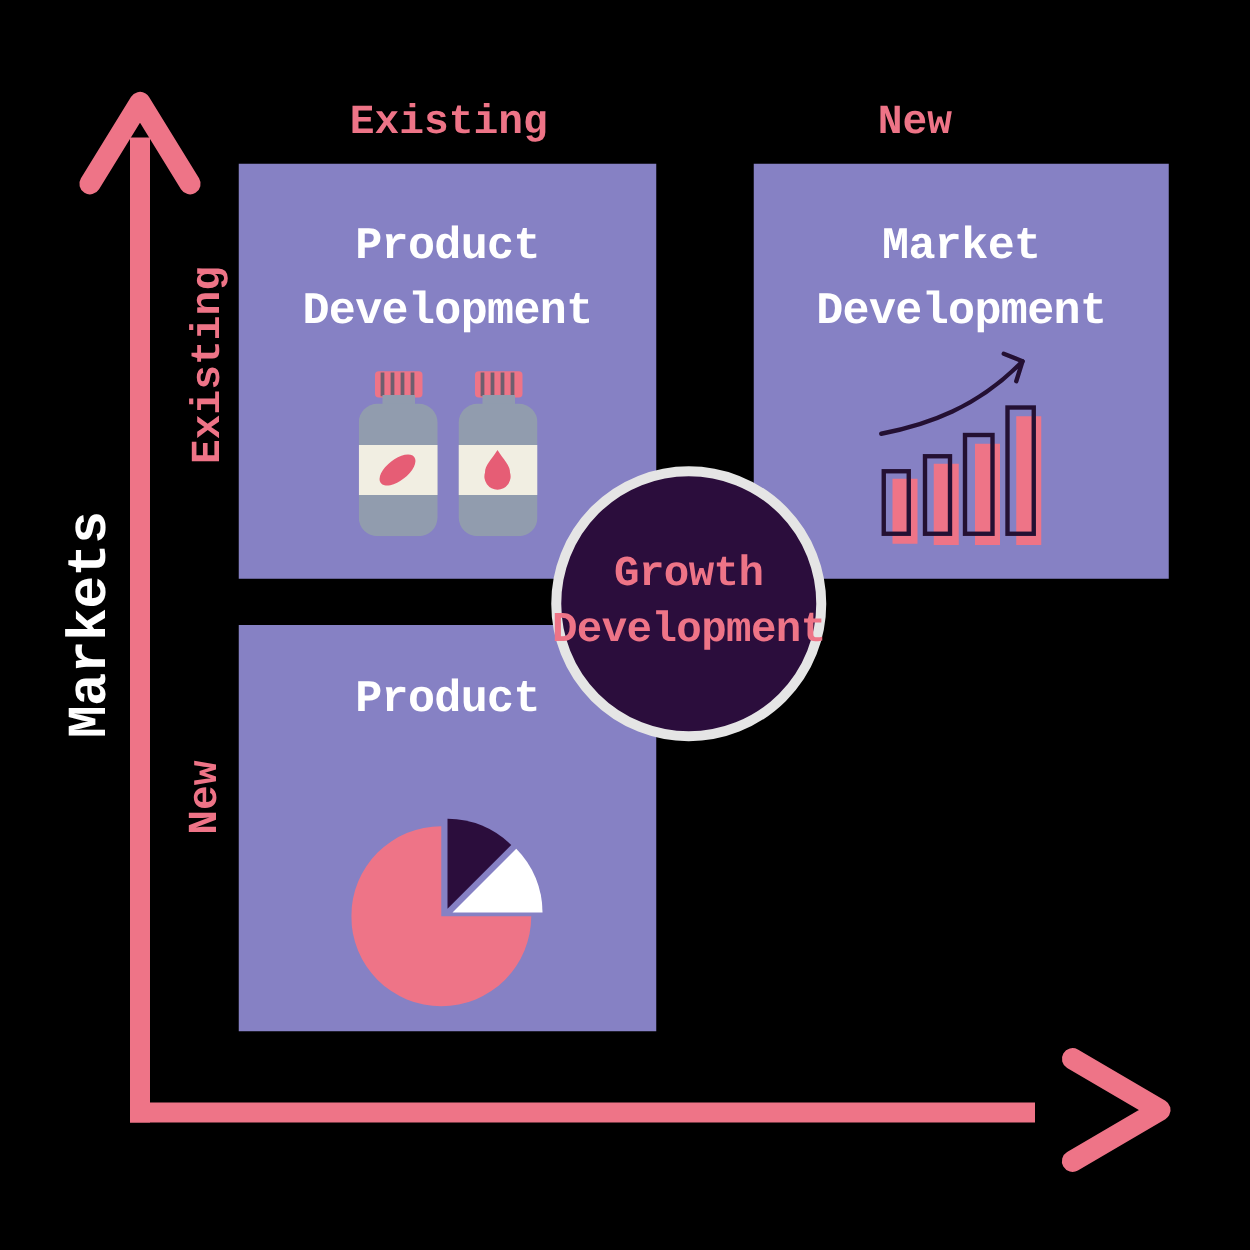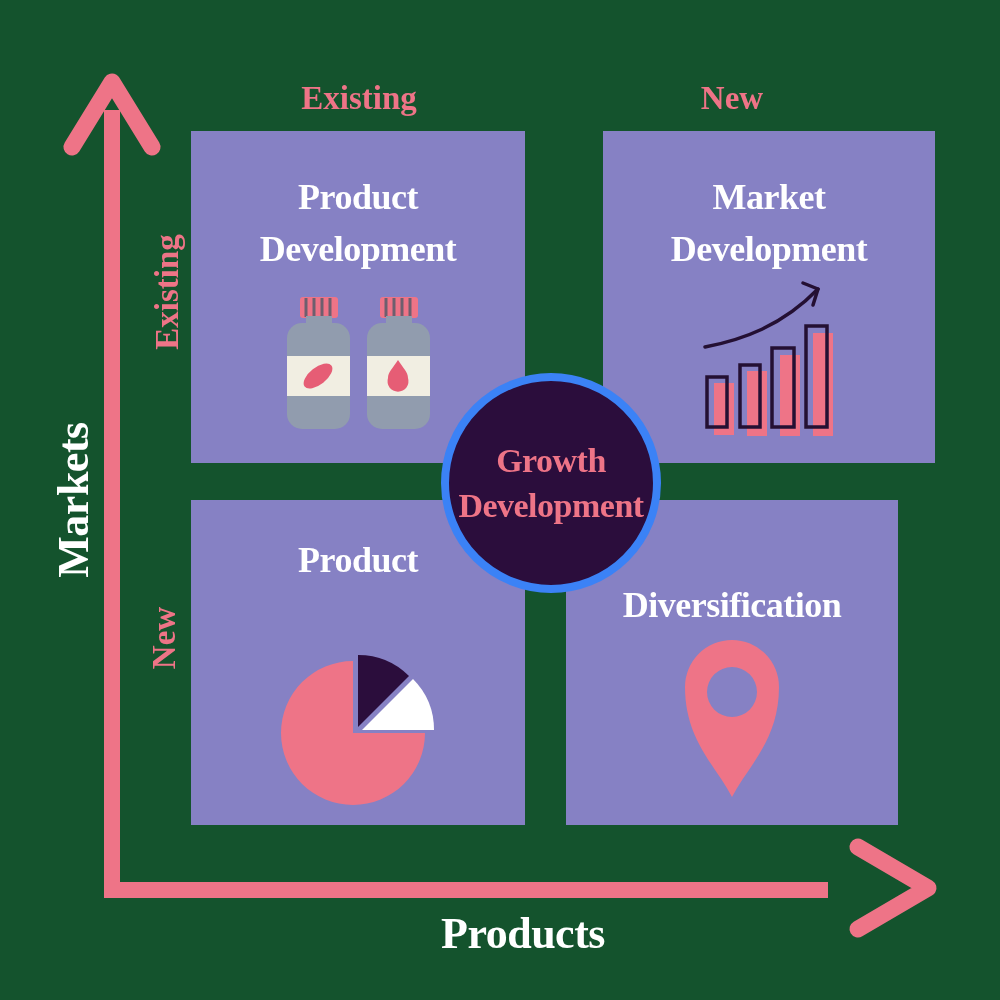--- a/index.html
+++ b/index.html
@@ -1,19 +1,19 @@
 <!DOCTYPE html>
 <html><head>
 <meta charset="utf-8">
 <style>
   html,body{margin:0;padding:0;background:#2b0d3c;}
   .canvas{
     position:relative;width:1000px;height:1000px;overflow:hidden;
-    background:#14532d;
-    font-family:Liberation Serif, serif;
+    background:#000000;
+    font-family:Liberation Mono, monospace;
     -webkit-font-smoothing:antialiased;
   }
   .abs{position:absolute;}
   svg{display:block;}
   .quadrant{
     position:absolute;background:#8681c4;
   }
   .q-title{
     position:absolute;left:0;right:0;text-align:center;
     color:#ffffff;font-weight:bold;font-size:36px;line-height:52px;
@@ -24,21 +24,21 @@
     white-space:nowrap;transform:translate(-50%,-50%);
   }
   .cat-label.vert{transform:translate(-50%,-50%) rotate(-90deg);}
   .axis-label{
     position:absolute;color:#ffffff;font-weight:bold;font-size:44px;
     letter-spacing:-0.5px;white-space:nowrap;transform:translate(-50%,-50%);
   }
   .axis-label.vert{transform:translate(-50%,-50%) rotate(-90deg);}
   .center-circle{
     position:absolute;left:441px;top:373px;width:220px;height:220px;
-    border-radius:50%;background:#2b0d3c;border:8px solid #3b82f6;
+    border-radius:50%;background:#2b0d3c;border:8px solid #e5e5e5;
     box-sizing:border-box;
     display:flex;flex-direction:column;align-items:center;justify-content:center;
     z-index:5;
   }
   .center-circle .line{
     color:#ee7487;font-weight:bold;font-size:34px;line-height:45px;
     letter-spacing:-0.5px;text-align:center;
   }
   .icon{position:absolute;}
 </style>
@@ -53,21 +53,20 @@
     <polyline points="72,147 112,82 152,147" fill="none" stroke="#ee7487" stroke-width="17" stroke-linecap="round" stroke-linejoin="round"></polyline>
     <polyline points="858,847 928,888 858,929" fill="none" stroke="#ee7487" stroke-width="17" stroke-linecap="round" stroke-linejoin="round"></polyline>
   </svg>
 
   <div class="cat-label" style="left:359px;top:98px;">Existing</div>
   <div class="cat-label" style="left:732px;top:98px;">New</div>
   <div class="cat-label vert" style="left:167px;top:292px;">Existing</div>
   <div class="cat-label vert" style="left:164px;top:638px;">New</div>
 
   <div class="axis-label vert" style="left:73px;top:500px;">Markets</div>
-  <div class="axis-label" style="left:523px;top:933px;">Products</div>
 
   <div class="quadrant" style="left:191px;top:131px;width:334px;height:332px;z-index:2;">
     <div class="q-title" style="top:40px;">
       <div>Product</div>
       <div>Development</div>
     </div>
     <svg class="icon" style="left:96px;top:161px;" width="143" height="137" viewBox="0 0 143 137">
 
       <rect x="13" y="5" width="38" height="21" rx="3" fill="#ee7487"></rect>
       <g stroke="#6e5f6e" stroke-width="3">
@@ -128,28 +127,19 @@
     <svg class="icon" style="left:90px;top:148px;" width="160" height="160" viewBox="0 0 160 160">
 
       <path d="M 72 85 L 72 13 A 72 72 0 1 0 144 85 Z" fill="#ee7487"></path>
 
       <path d="M 77 79 L 77 7 A 72 72 0 0 1 128 28 Z" fill="#2b0d3c"></path>
 
       <path d="M 81 82 L 132 31 A 72 72 0 0 1 153 82 Z" fill="#ffffff"></path>
     </svg>
   </div>
 
-  <div class="quadrant" style="left:566px;top:500px;width:332px;height:325px;z-index:2;">
-    <div class="q-title" style="top:79px;">
-      <div>Diversification</div>
-    </div>
-    <svg class="icon" style="left:114px;top:135px;" width="110" height="165" viewBox="0 0 110 165">
-      <path fill-rule="evenodd" fill="#ee7487" d="M 52 162 C 36 131 5 105 5 52 A 47 47 0 1 1 99 52 C 99 105 68 131 52 162 Z
-           M 77 57 A 25 25 0 1 1 27 57 A 25 25 0 1 1 77 57 Z"></path>
-    </svg>
-  </div>
 
   <div class="center-circle">
     <div class="line">Growth</div>
     <div class="line">Development</div>
   </div>
 
 </div>
 
 </body></html>

